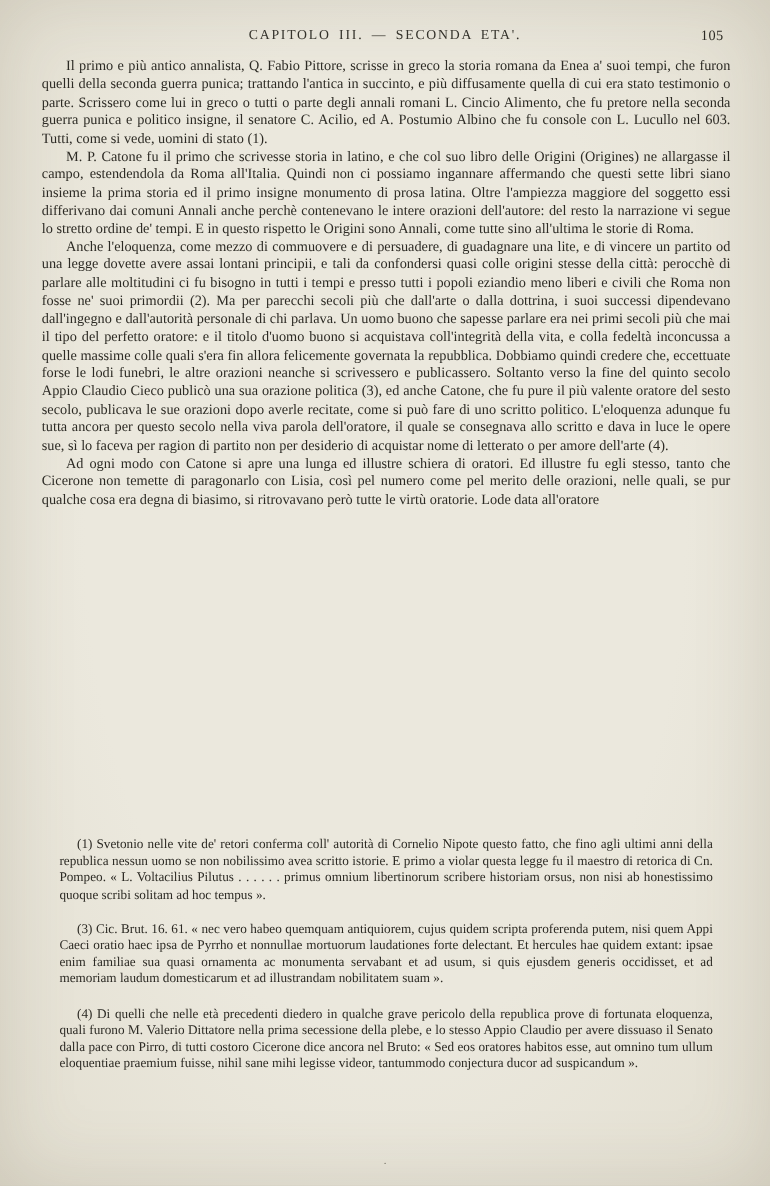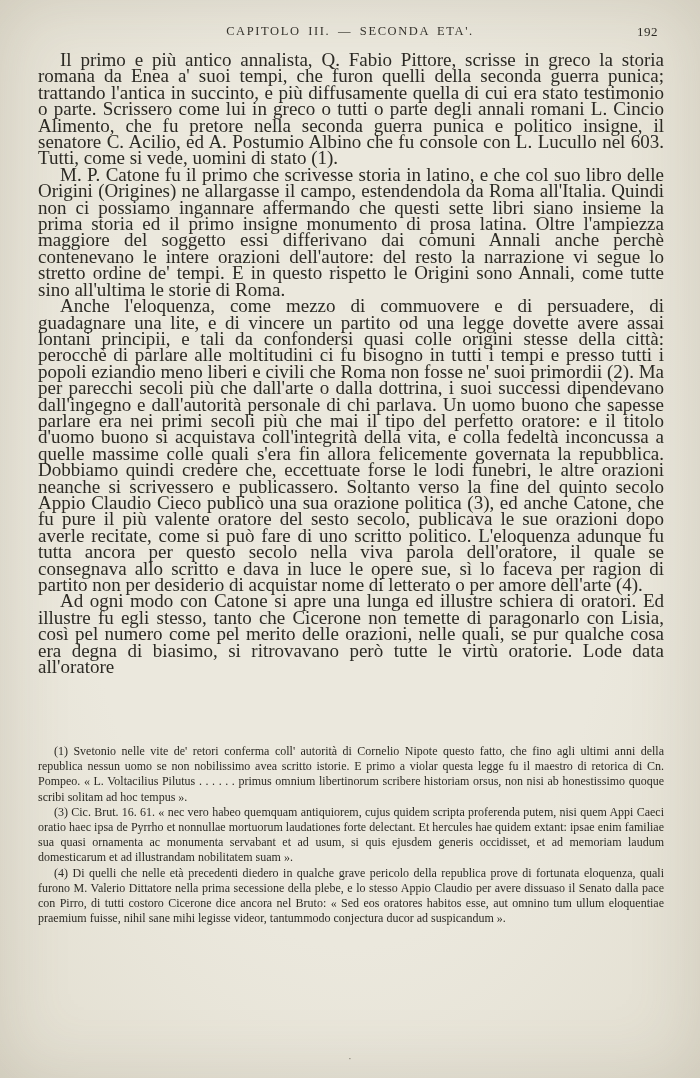--- a/index.html
+++ b/index.html
@@ -37,60 +37,60 @@
     right: 2px;
     top: 0;
     font-size: 13px;
     letter-spacing: 0.5px;
   }
   .body-text {
     position: absolute;
     top: 52px;
     left: 38px;
     right: 36px;
-    font-size: 19px;
+    font-size: 13px;
     line-height: 16.4px;
     text-align: justify;
   }
   p.para {
     margin: 0;
     text-indent: 22px;
   }
   .footnotes {
     position: absolute;
     top: 744px;
     left: 38px;
     right: 36px;
     font-size: 12px;
     line-height: 15.2px;
     text-align: justify;
   }
   p.footnote {
-    margin: 0;
+    margin: 16px;
     text-indent: 16px;
   }
   .it { }
   .printer-mark {
     position: absolute;
     bottom: 14px;
     left: 0;
     right: 0;
     text-align: center;
     font-size: 10px;
     color: #6b675c;
   }
 </style>
 </head>
 <body>
 
 <div class="page">
 
   <div class="header">
     <div class="header-title">CAPITOLO III. — SECONDA ETA'.</div>
-    <div class="page-number">192</div>
+    <div class="page-number">105</div>
   </div>
 
   <div class="body-text">
       <p class="para"><span>Il primo e più antico annalista, Q. Fabio Pittore, scrisse in greco la storia romana da Enea a' suoi tempi, che furon quelli della seconda guerra punica; trattando l'antica in succinto, e più diffusamente quella di cui era stato testimonio o parte. Scrissero come lui in greco o tutti o parte degli annali romani L. Cincio Alimento, che fu pretore nella seconda guerra punica e politico insigne, il senatore C. Acilio, ed A. Postumio Albino che fu console con L. Lucullo nel 603. Tutti, come si vede, uomini di stato (1).</span></p>
       <p class="para"><span>M. P. Catone fu il primo che scrivesse storia in latino, e che col suo libro delle </span><span class="it">Origini</span><span> (</span><span class="it">Origines</span><span>) ne allargasse il campo, estendendola da Roma all'Italia. Quindi non ci possiamo ingannare affermando che questi sette libri siano insieme la prima storia ed il primo insigne monumento di prosa latina. Oltre l'ampiezza maggiore del soggetto essi differivano dai comuni Annali anche perchè contenevano le intere orazioni dell'autore: del resto la narrazione vi segue lo stretto ordine de' tempi. E in questo rispetto le </span><span class="it">Origini</span><span> sono Annali, come tutte sino all'ultima le storie di Roma.</span></p>
       <p class="para"><span>Anche l'eloquenza, come mezzo di commuovere e di persuadere, di guadagnare una lite, e di vincere un partito od una legge dovette avere assai lontani principii, e tali da confondersi quasi colle origini stesse della città: perocchè di parlare alle moltitudini ci fu bisogno in tutti i tempi e presso tutti i popoli eziandio meno liberi e civili che Roma non fosse ne' suoi primordii (2). Ma per parecchi secoli più che dall'arte o dalla dottrina, i suoi successi dipendevano dall'ingegno e dall'autorità personale di chi parlava. Un uomo buono che sapesse parlare era nei primi secoli più che mai il tipo del perfetto oratore: e il titolo d'uomo buono si acquistava coll'integrità della vita, e colla fedeltà inconcussa a quelle massime colle quali s'era fin allora felicemente governata la repubblica. Dobbiamo quindi credere che, eccettuate forse le lodi funebri, le altre orazioni neanche si scrivessero e publicassero. Soltanto verso la fine del quinto secolo Appio Claudio Cieco publicò una sua orazione politica (3), ed anche Catone, che fu pure il più valente oratore del sesto secolo, publicava le sue orazioni dopo averle recitate, come si può fare di uno scritto politico. L'eloquenza adunque fu tutta ancora per questo secolo nella viva parola dell'oratore, il quale se consegnava allo scritto e dava in luce le opere sue, sì lo faceva per ragion di partito non per desiderio di acquistar nome di letterato o per amore dell'arte (4).</span></p>
       <p class="para"><span>Ad ogni modo con Catone si apre una lunga ed illustre schiera di oratori. Ed illustre fu egli stesso, tanto che Cicerone non temette di paragonarlo con Lisia, così pel numero come pel merito delle orazioni, nelle quali, se pur qualche cosa era degna di biasimo, si ritrovavano però tutte le virtù oratorie. Lode data all'oratore</span></p>
     </div>
 
   <div class="footnotes">

